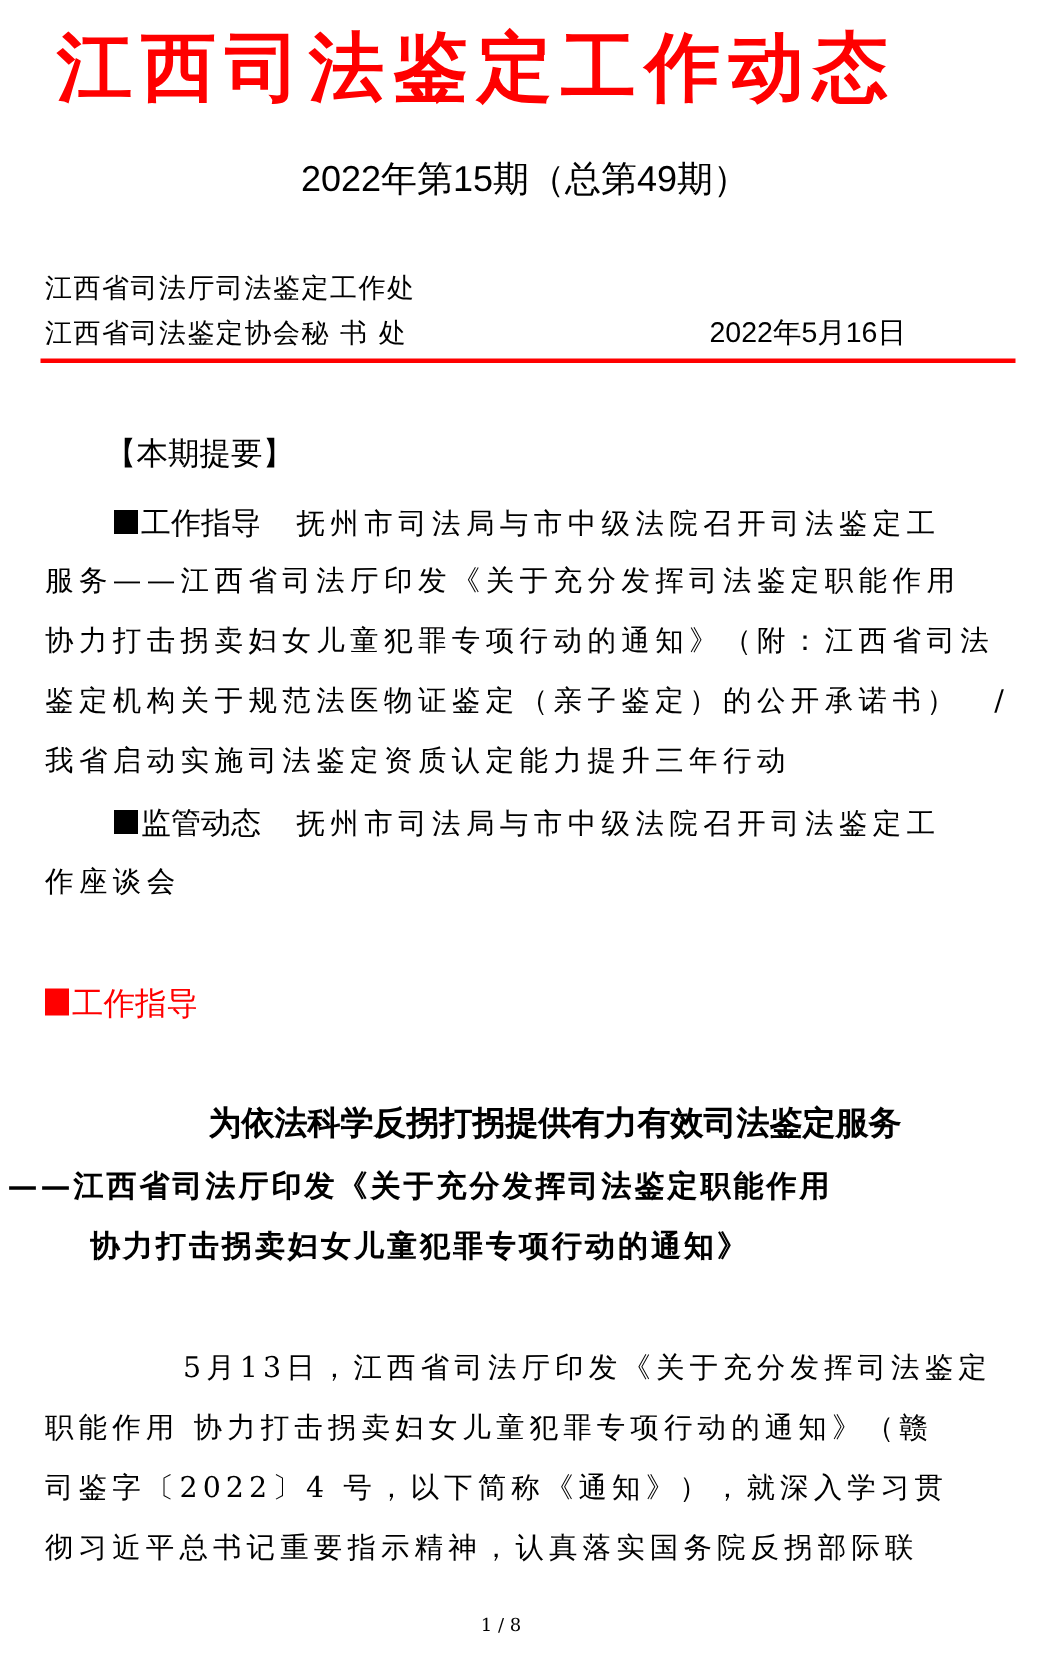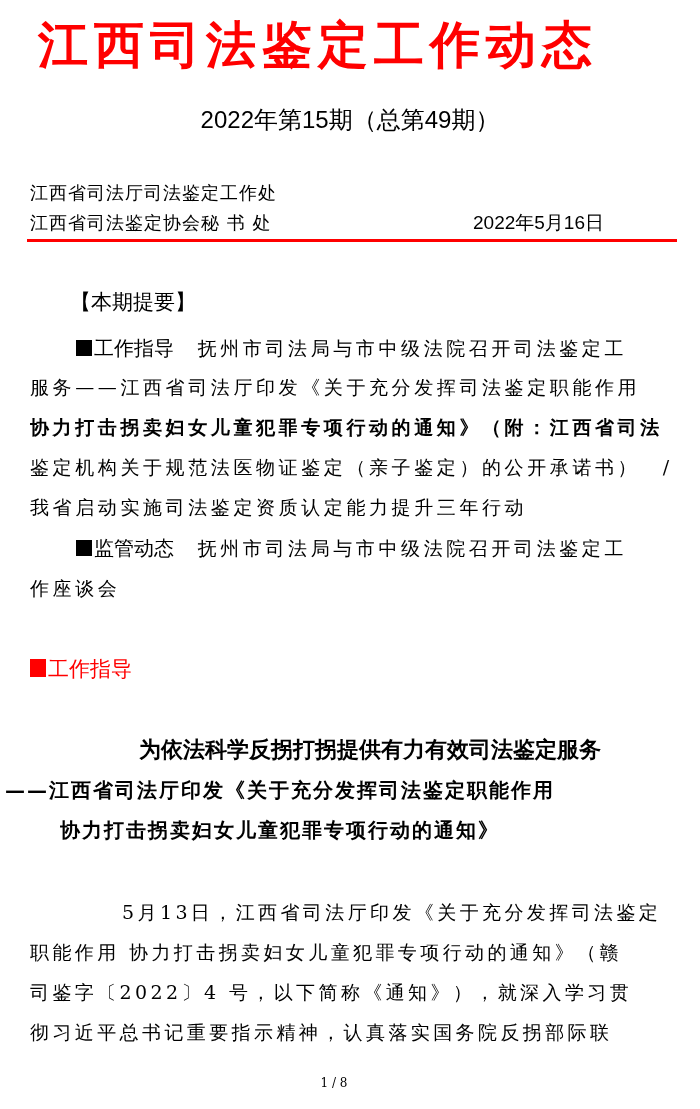--- a/index.html
+++ b/index.html
@@ -38,21 +38,21 @@
 <div class="abs date" style="left:473px; top:210px;">2022年5月16日</div>
 <div class="abs rule"></div>
 
 <div class="abs summary-head" style="left:70px; top:287px;">【本期提要】</div>
 
 <div class="abs line" style="left:76px; top:334px;">
   <span class="tag"><span class="sq"></span><span>工作指导</span></span>
   <span style="margin-left:14px;">抚州市司法局与市中级法院召开司法鉴定工</span>
 </div>
 <div class="abs line" style="left:30px; top:373px;">服务——江西省司法厅印发《关于充分发挥司法鉴定职能作用</div>
-<div class="abs line" style="left:30px; top:413px;font-weight:bold;">协力打击拐卖妇女儿童犯罪专项行动的通知》（附：江西省司法</div>
+<div class="abs line" style="left:30px; top:413px;">协力打击拐卖妇女儿童犯罪专项行动的通知》（附：江西省司法</div>
 <div class="abs line" style="left:30px; top:453px;">鉴定机构关于规范法医物证鉴定（亲子鉴定）的公开承诺书）　/</div>
 <div class="abs line" style="left:30px; top:493px;">我省启动实施司法鉴定资质认定能力提升三年行动</div>
 
 <div class="abs line" style="left:76px; top:534px;">
   <span class="tag"><span class="sq"></span><span>监管动态</span></span>
   <span style="margin-left:14px;">抚州市司法局与市中级法院召开司法鉴定工</span>
 </div>
 <div class="abs line" style="left:30px; top:574px;">作座谈会</div>
 
 <div class="abs section" style="left:30px; top:654px;">

